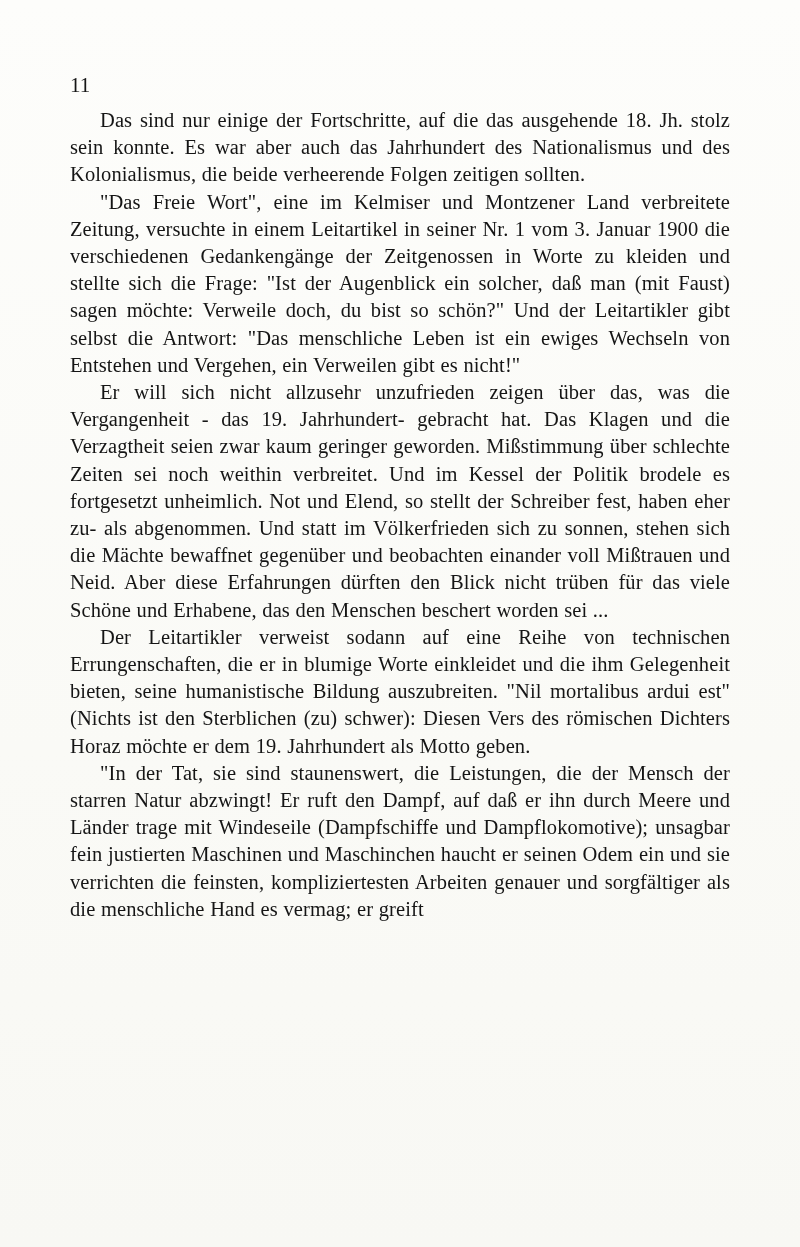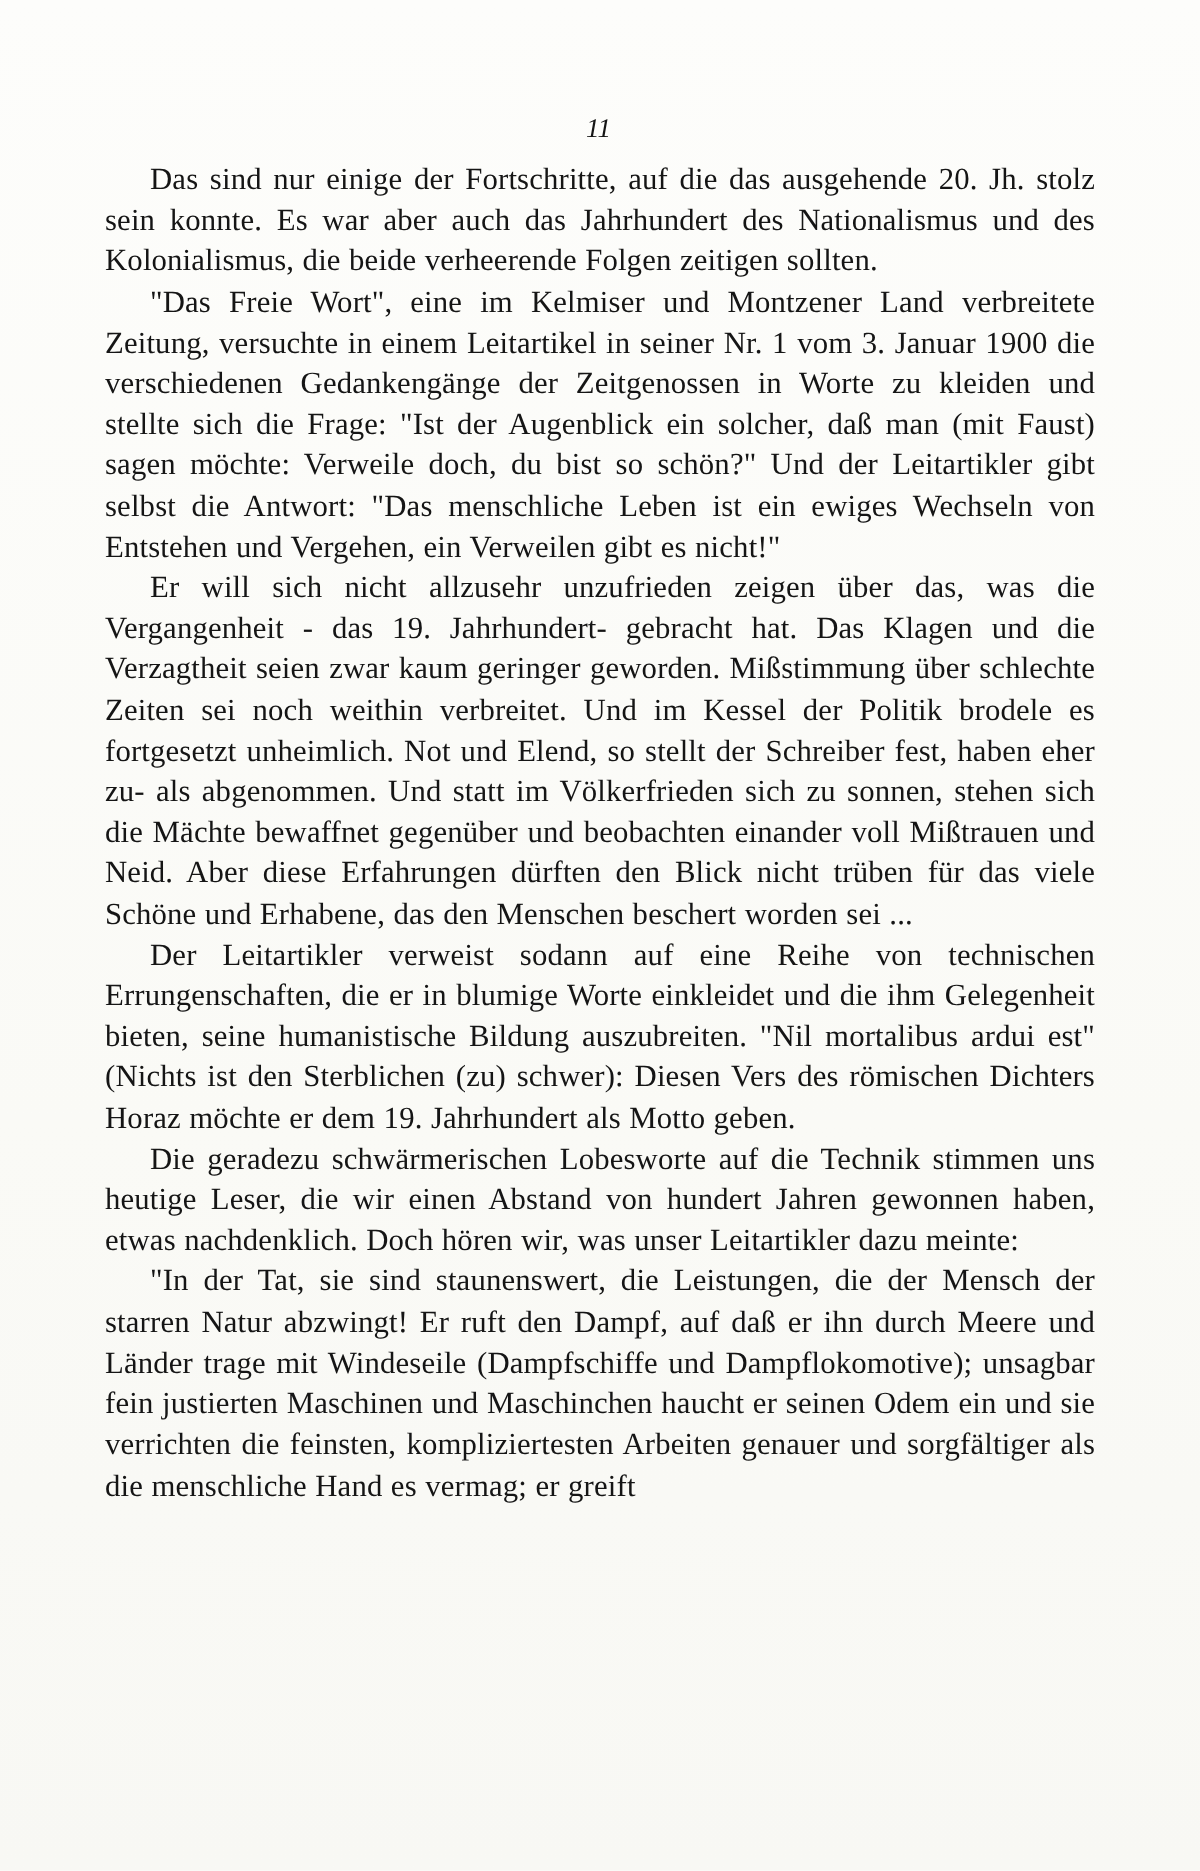--- a/index.html
+++ b/index.html
@@ -15,44 +15,42 @@
   }
   .page {
     box-sizing: border-box;
     width: 800px;
     height: 1247px;
     padding: 72px 70px 0 70px;
     background: linear-gradient(180deg, #fdfdfb 0%, #fafaf6 60%, #f8f8f4 100%);
     overflow: hidden;
   }
   .page-number {
-    text-align: center;
-    font-size: 18px;
+    text-align: left;
+    font-size: 21px;
     line-height: 27px;
     margin: 0 2px 8px 0;
-    font-style: italic;
   }
   .body-text p {
     margin: 0;
     font-size: 20.5px;
     line-height: 27.2px;
     text-align: justify;
     letter-spacing: 0.1px;
     word-spacing: 0.4px;
   }
   .body-text p.indent {
     text-indent: 30px;
   }
 </style>
 </head>
 <body>
 
 <main class="page">
   <div class="page-number">11</div>
   <section class="body-text" id="body-text">
-      <p class="indent">Das sind nur einige der Fortschritte, auf die das ausgehende 20. Jh. stolz sein konnte. Es war aber auch das Jahrhundert des Nationalismus und des Kolonialismus, die beide verheerende Folgen zeitigen sollten.</p>
+      <p class="indent">Das sind nur einige der Fortschritte, auf die das ausgehende 18. Jh. stolz sein konnte. Es war aber auch das Jahrhundert des Nationalismus und des Kolonialismus, die beide verheerende Folgen zeitigen sollten.</p>
       <p class="indent">"Das Freie Wort", eine im Kelmiser und Montzener Land verbreitete Zeitung, versuchte in einem Leitartikel in seiner Nr. 1 vom 3. Januar 1900 die verschiedenen Gedankengänge der Zeitgenossen in Worte zu kleiden und stellte sich die Frage: "Ist der Augenblick ein solcher, daß man (mit Faust) sagen möchte: Verweile doch, du bist so schön?" Und der Leitartikler gibt selbst die Antwort: "Das menschliche Leben ist ein ewiges Wechseln von Entstehen und Vergehen, ein Verweilen gibt es nicht!"</p>
       <p class="indent">Er will sich nicht allzusehr unzufrieden zeigen über das, was die Vergangenheit - das 19. Jahrhundert- gebracht hat. Das Klagen und die Verzagtheit seien zwar kaum geringer geworden. Mißstimmung über schlechte Zeiten sei noch weithin verbreitet. Und im Kessel der Politik brodele es fortgesetzt unheimlich. Not und Elend, so stellt der Schreiber fest, haben eher zu- als abgenommen. Und statt im Völkerfrieden sich zu sonnen, stehen sich die Mächte bewaffnet gegenüber und beobachten einander voll Mißtrauen und Neid. Aber diese Erfahrungen dürften den Blick nicht trüben für das viele Schöne und Erhabene, das den Menschen beschert worden sei ...</p>
       <p class="indent">Der Leitartikler verweist sodann auf eine Reihe von technischen Errungenschaften, die er in blumige Worte einkleidet und die ihm Gelegenheit bieten, seine humanistische Bildung auszubreiten. "Nil mortalibus ardui est" (Nichts ist den Sterblichen (zu) schwer): Diesen Vers des römischen Dichters Horaz möchte er dem 19. Jahrhundert als Motto geben.</p>
-      <p class="indent">Die geradezu schwärmerischen Lobesworte auf die Technik stimmen uns heutige Leser, die wir einen Abstand von hundert Jahren gewonnen haben, etwas nachdenklich. Doch hören wir, was unser Leitartikler dazu meinte:</p>
       <p class="indent">"In der Tat, sie sind staunenswert, die Leistungen, die der Mensch der starren Natur abzwingt! Er ruft den Dampf, auf daß er ihn durch Meere und Länder trage mit Windeseile (Dampfschiffe und Dampflokomotive); unsagbar fein justierten Maschinen und Maschinchen haucht er seinen Odem ein und sie verrichten die feinsten, kompliziertesten Arbeiten genauer und sorgfältiger als die menschliche Hand es vermag; er greift</p>
     </section>
 </main>
 
 </body></html>

